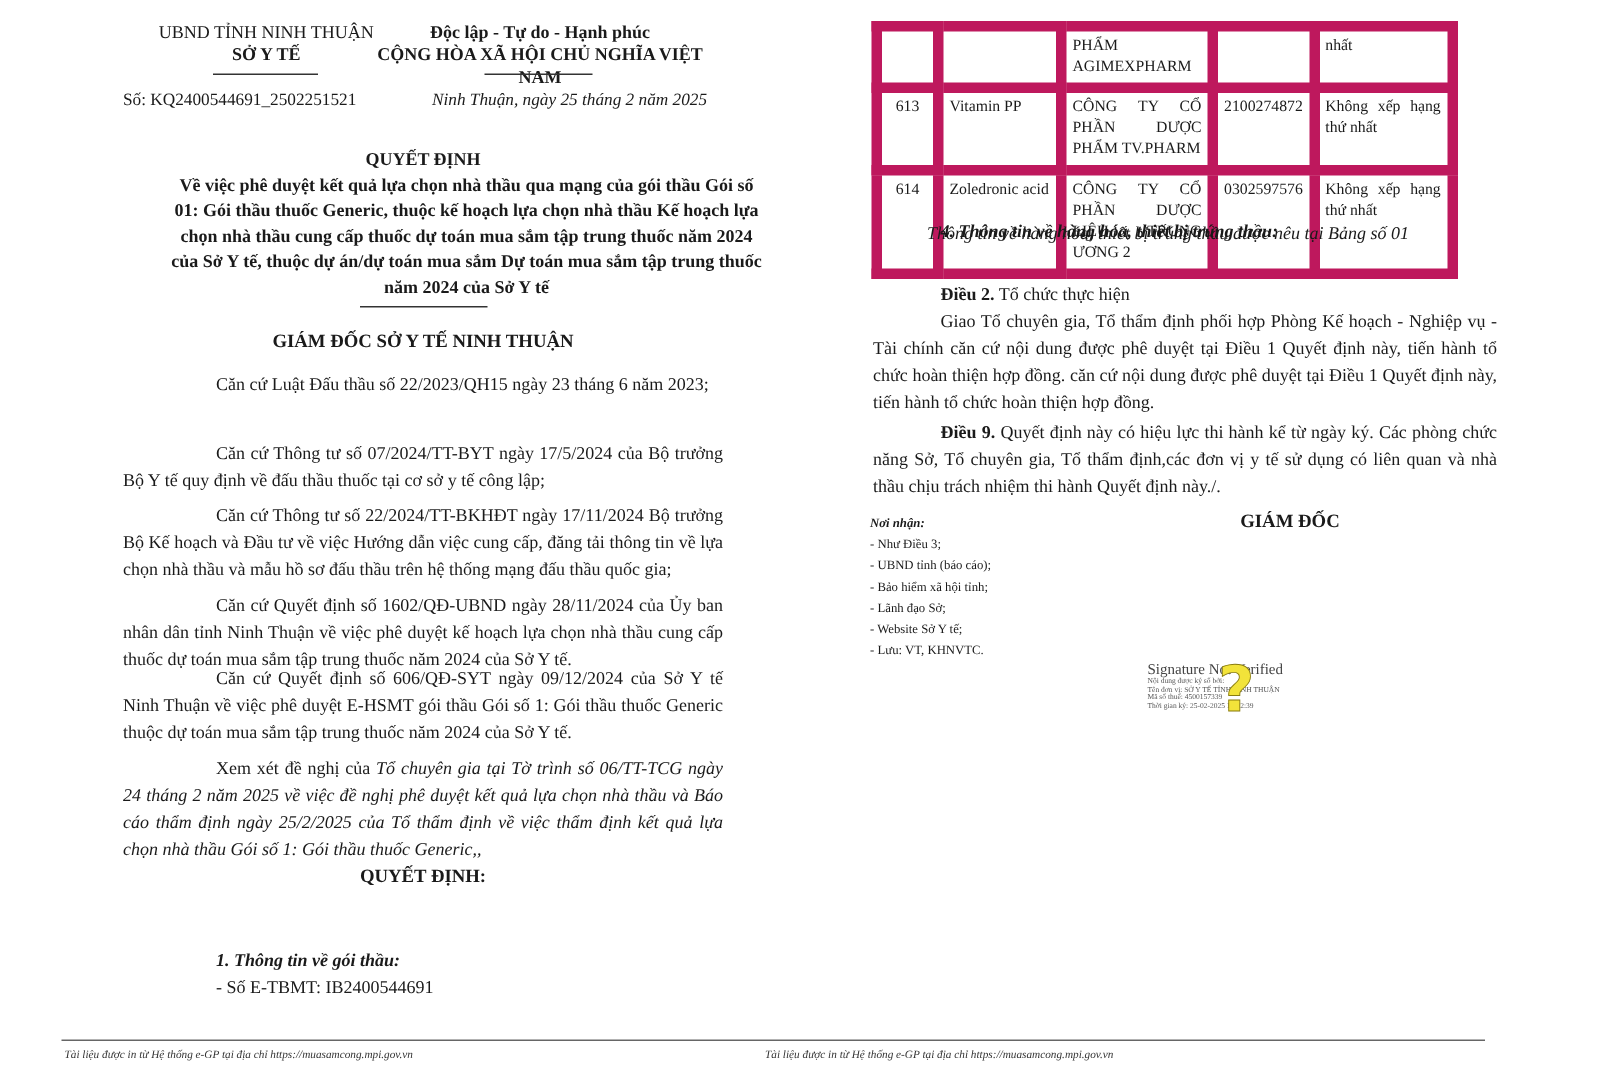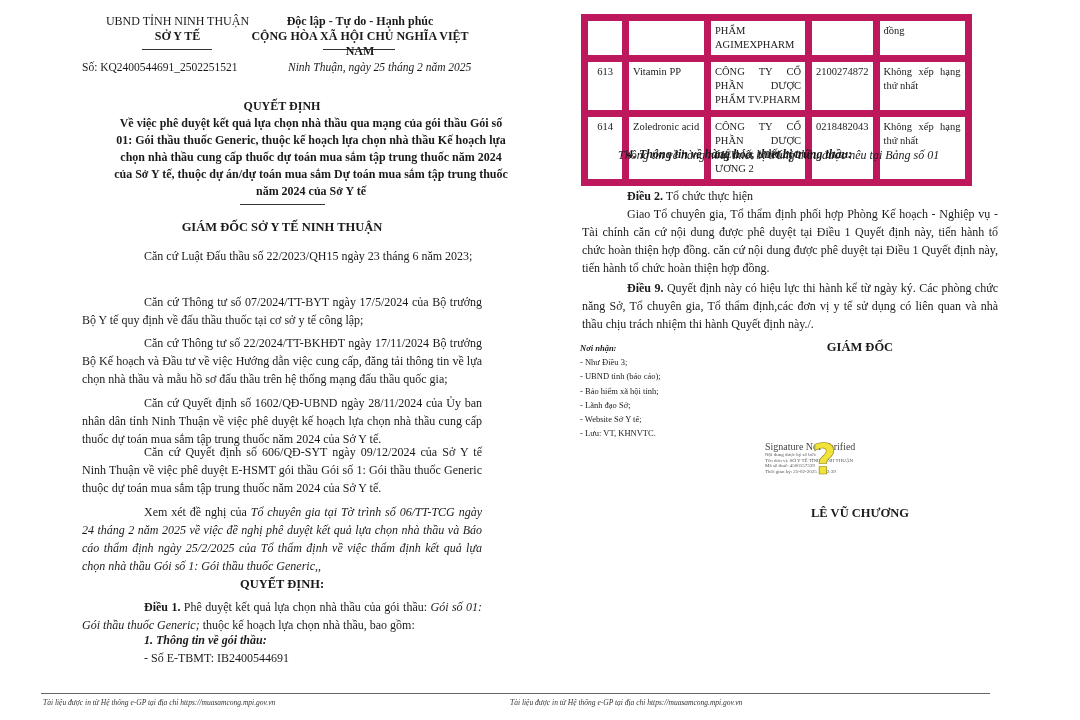--- a/index.html
+++ b/index.html
@@ -71,50 +71,49 @@
   <div class="para" style="top:247px;"><span class="ind"></span><span>Căn cứ Luật Đấu thầu số 22/2023/QH15 ngày 23 tháng 6 năm 2023;</span></div>
   <div class="para" style="top:293px;"><span class="ind"></span><span>Căn cứ Thông tư số 07/2024/TT-BYT ngày 17/5/2024 của Bộ trưởng Bộ Y tế quy định về đấu thầu thuốc tại cơ sở y tế công lập;</span></div>
   <div class="para" style="top:334px;"><span class="ind"></span><span>Căn cứ Thông tư số 22/2024/TT-BKHĐT ngày 17/11/2024 Bộ trưởng Bộ Kế hoạch và Đầu tư về việc Hướng dẫn việc cung cấp, đăng tải thông tin về lựa chọn nhà thầu và mẫu hồ sơ đấu thầu trên hệ thống mạng đấu thầu quốc gia;</span></div>
   <div class="para" style="top:394px;"><span class="ind"></span><span>Căn cứ Quyết định số 1602/QĐ-UBND ngày 28/11/2024 của Ủy ban nhân dân tỉnh Ninh  Thuận về việc phê duyệt kế hoạch lựa chọn nhà thầu cung cấp thuốc dự toán mua sắm tập trung thuốc năm 2024 của Sở Y tế.</span></div>
   <div class="para" style="top:443px;"><span class="ind"></span><span>Căn cứ Quyết định số 606/QĐ-SYT ngày 09/12/2024 của Sở Y tế Ninh Thuận về việc phê duyệt E-HSMT gói thầu Gói số 1: Gói thầu thuốc Generic thuộc dự toán mua sắm tập trung thuốc năm 2024 của Sở Y tế.</span></div>
 
   <div class="para" style="top:503px;"><span class="ind"></span><span>Xem xét đề nghị của </span><span class="it">Tổ chuyên gia tại Tờ trình số 06/TT-TCG ngày 24 tháng 2 năm 2025 về việc đề nghị phê duyệt kết quả lựa chọn nhà thầu và Báo cáo thẩm định ngày 25/2/2025 của Tổ thẩm định về việc thẩm định kết quả lựa chọn nhà thầu Gói số 1: Gói thầu thuốc Generic,,</span></div>
 
   <div class="abs qd2">QUYẾT ĐỊNH:</div>
 
-  <div class="para" style="top:598px;"><span class="ind"></span><span class="b">Điều 1.</span><span> Phê duyệt kết quả lựa chọn nhà thầu của gói thầu: </span><span class="it">Gói số 01: Gói thầu thuốc Generic;</span><span> thuộc kế hoạch lựa chọn nhà thầu, bao gồm:</span></div>
   <div class="para b it" style="top:631px;padding-left:62px;">1. Thông tin về gói thầu:</div>
   <div class="para" style="top:649px;padding-left:62px;">- Số E-TBMT: IB2400544691</div>
 
   <div class="footer-rule" style="left:41px;width:499px;"></div>
   <div class="footer-text" style="left:43px;">Tài liệu được in từ Hệ thống e-GP tại địa chỉ https://muasamcong.mpi.gov.vn</div>
 </div>
 
 <div class="page" id="page-right">
   <table class="bid">
     <tbody>
       <tr style="height:34px;">
         <td class="c-no"></td>
         <td class="c-name"></td>
         <td class="c-co">PHẨM AGIMEXPHARM</td>
         <td class="c-tax"></td>
-        <td class="c-rank">đồng</td>
+        <td class="c-rank">nhất</td>
       </tr>
       <tr style="height:43px;">
         <td class="c-no">613</td>
         <td class="c-name">Vitamin PP</td>
         <td class="c-co">CÔNG TY CỔ PHẦN DƯỢC PHẨM TV.PHARM</td>
         <td class="c-tax">2100274872</td>
         <td class="c-rank">Không xếp hạng thứ nhất</td>
       </tr>
       <tr style="height:43px;">
         <td class="c-no">614</td>
         <td class="c-name">Zoledronic acid</td>
         <td class="c-co">CÔNG TY CỔ PHẦN DƯỢC LIỆU TRUNG ƯƠNG 2</td>
-        <td class="c-tax">0218482043</td>
+        <td class="c-tax">0302597576</td>
         <td class="c-rank">Không xếp hạng thứ nhất</td>
       </tr>
     </tbody>
   </table>
 
   <div class="rp b it" style="top:145px;padding-left:45px;">4. Thông tin về hàng hóa, thiết bị trúng thầu:</div>
   <div class="rp" style="top:146px;padding-left:36px;font-style:italic;">Thông tin về hàng hóa, thiết bị trúng thầu được nêu tại Bảng số 01</div>
 
   <div class="rp" style="top:187px;padding-left:45px;"><span class="b">Điều 2.</span><span> Tổ chức thực hiện</span></div>
   <div class="rp" style="top:205px;text-indent:45px;">Giao Tổ chuyên gia, Tổ thẩm định phối hợp Phòng Kế hoạch - Nghiệp vụ - Tài chính căn cứ nội dung được phê duyệt tại Điều 1 Quyết định này, tiến hành tổ chức hoàn thiện hợp đồng. căn cứ nội dung được phê duyệt tại Điều 1 Quyết định này, tiến hành tổ chức hoàn thiện hợp đồng.</div>
@@ -135,17 +134,16 @@
 
   <div class="sig">
     <div class="t">Signature Not Verified</div>
     <div class="m">Nội dung được ký số bởi:</div>
     <div class="m">Tên đơn vị: SỞ Y TẾ TỈNH NINH THUẬN</div>
     <div class="m">Mã số thuế: 4500157339</div>
     <div class="m">Thời gian ký: 25-02-2025 16:02:39</div>
     <div class="q">?</div>
   </div>
 
-  <div class="signer">LÊ VŨ CHƯƠNG</div>
 
   <div class="footer-rule" style="left:0;width:450px;"></div>
   <div class="footer-text" style="left:-30px;">Tài liệu được in từ Hệ thống e-GP tại địa chỉ https://muasamcong.mpi.gov.vn</div>
 </div>
 
 </body></html>

